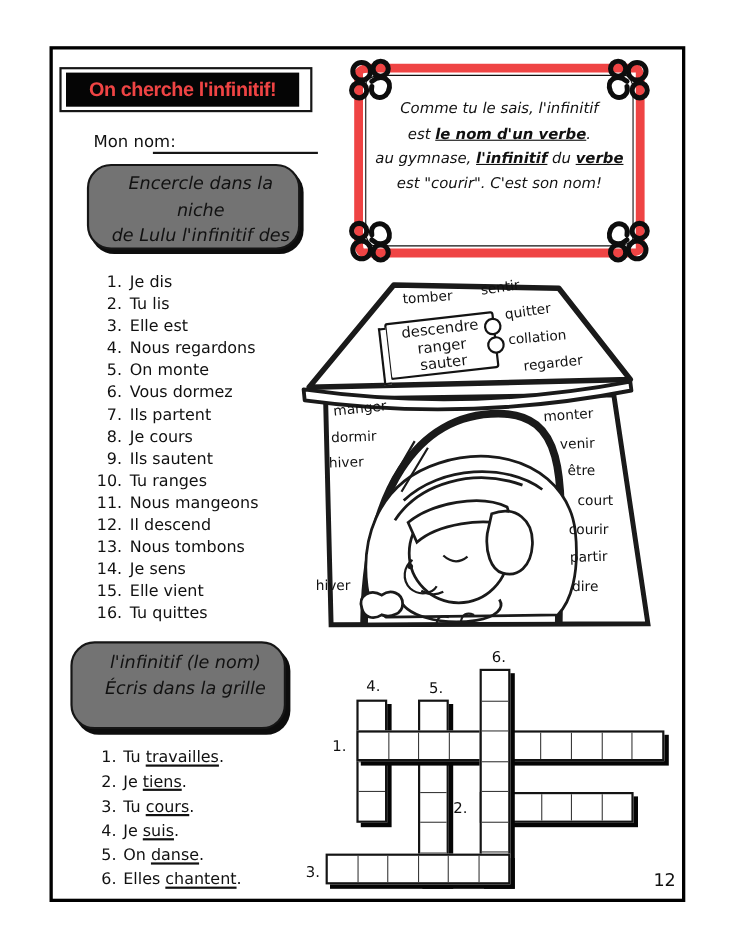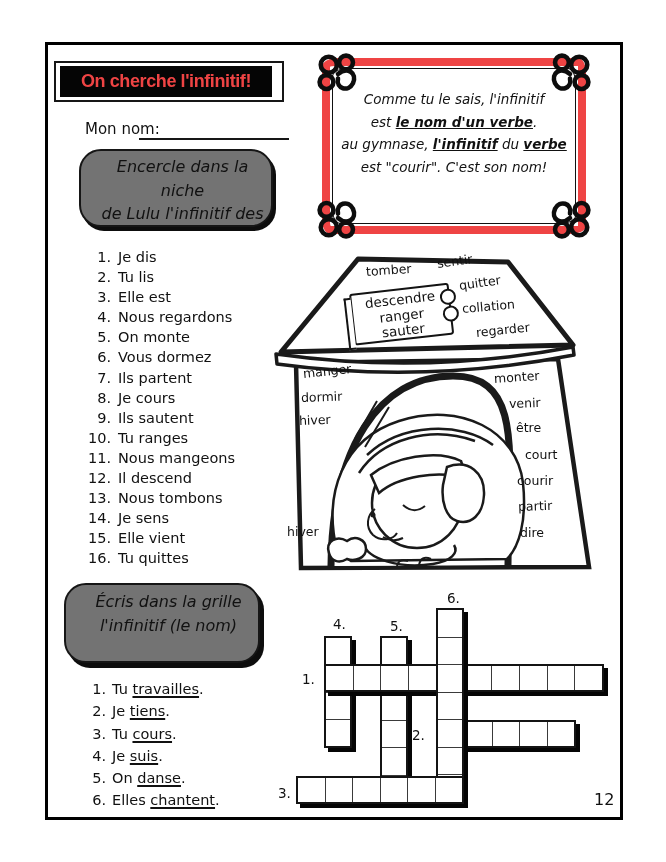--- a/index.html
+++ b/index.html
@@ -227,22 +227,22 @@
 
   <div class="sign">
     <div>descendre</div>
     <div>ranger</div>
     <div>sauter</div>
     <span class="bite b1"></span>
     <span class="bite b2"></span>
   </div>
 
   <div class="bubble bubble2">
+    <div>l'infinitif  (le nom)</div>
     <div>Écris dans la grille</div>
-    <div>l'infinitif  (le nom)</div>
   </div>
 
   <div class="vlist list2">
     <div class="row">
         <span class="num">1.</span>
         <span><span>Tu </span><span class="uw">travailles</span><span>.</span></span>
       </div>
     <div class="row">
         <span class="num">2.</span>
         <span><span>Je </span><span class="uw">tiens</span><span>.</span></span>

